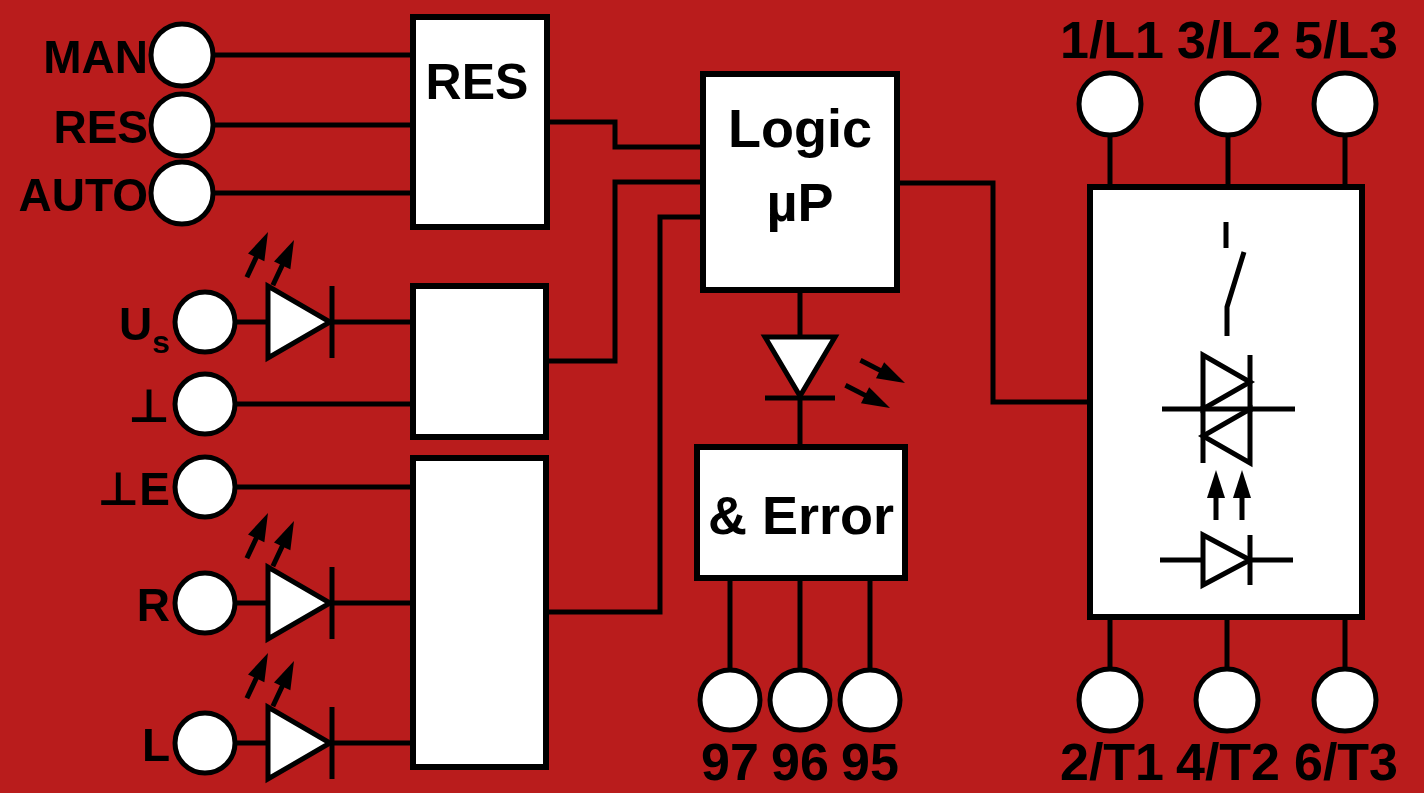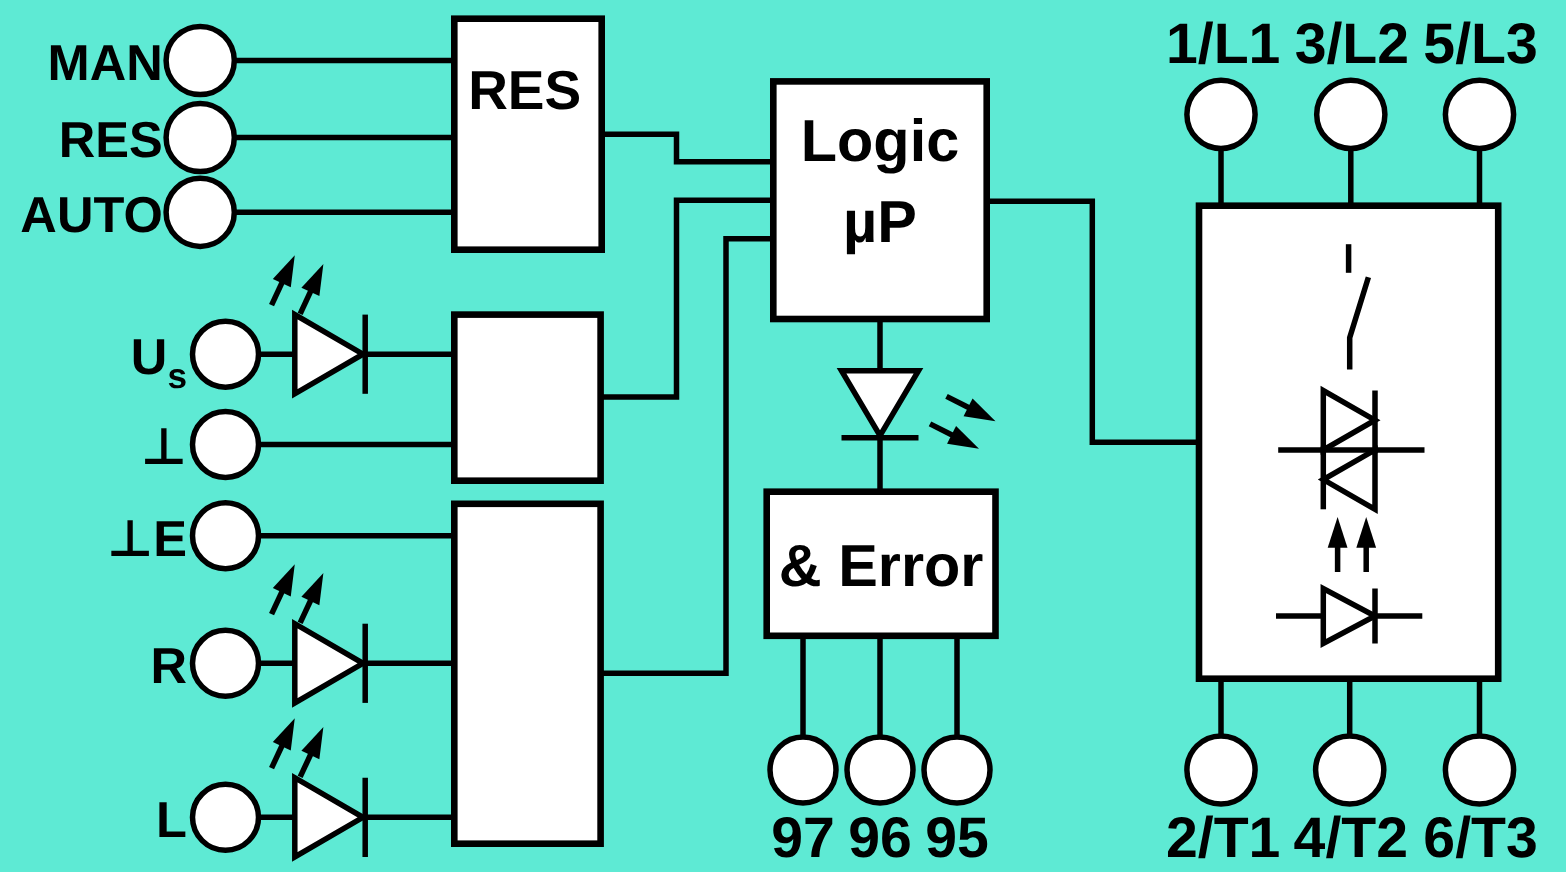--- a/index.html
+++ b/index.html
@@ -1,20 +1,20 @@
 <!DOCTYPE html>
 <html><head>
 <meta charset="utf-8">
 <style>
   html, body { margin: 0; padding: 0; background: #ffffff; }
   .stage {
     position: relative;
     width: 1424px;
     height: 793px;
-    background: #5eead4;
+    background: #b91c1c;
     overflow: hidden;
   }
   svg text {
     font-family: "Liberation Sans", "DejaVu Sans", sans-serif;
     font-weight: bold;
     fill: #000000;
     dominant-baseline: central;
   }
   .lbl  { font-size: 46px; }
   .blk  { font-size: 50px; }

